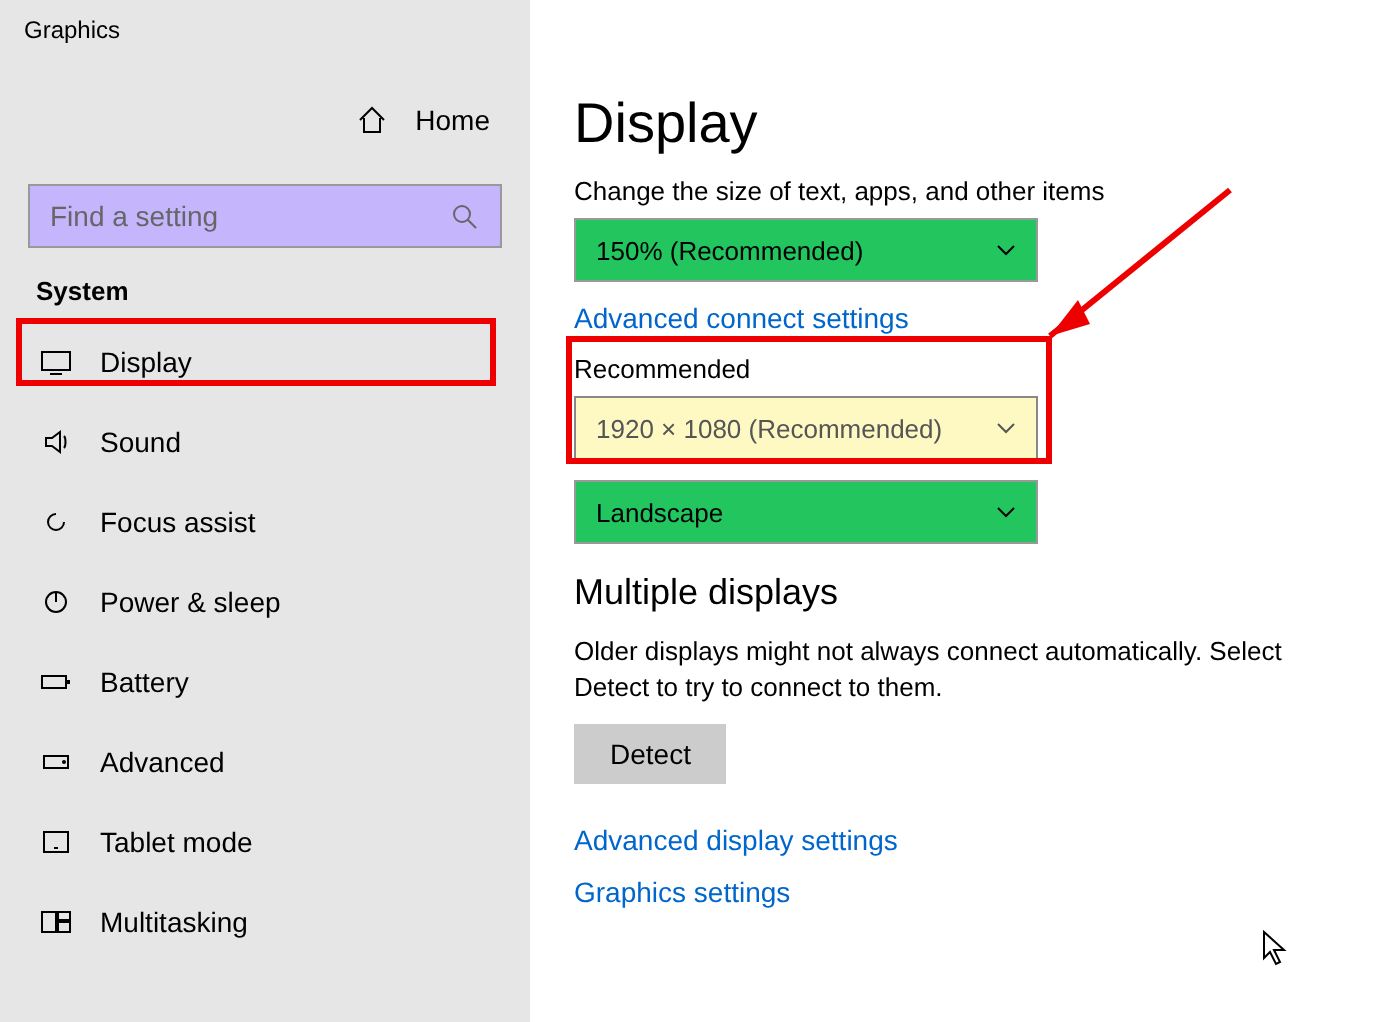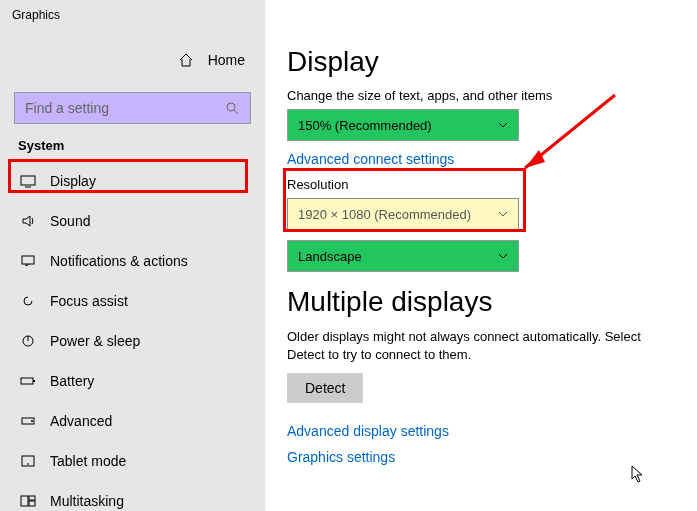--- a/index.html
+++ b/index.html
@@ -14,21 +14,21 @@
 .cat { font-weight:700; font-size:13px; padding:0 18px 8px 18px; }
 .nav { list-style:none; }
 .nav li { display:flex; align-items:center; gap:14px; height:40px; padding:0 20px; font-size:14px; cursor:default; }
 .redbox1 { position:absolute; border:3px solid #e00; pointer-events:none; }
 .content { position:absolute; top:0; left:265px; width:432px; height:511px; background:#fff; padding:46px 28px 20px 22px; overflow:hidden; }
 h1 { font-weight:300; font-size:28px; margin-bottom:10px; }
 .lbl { font-size:13px; margin:8px 0 6px 0; color:#000; }
 .dd { width:232px; height:32px; border:1px solid #999; background:#22c55e; display:flex; align-items:center; justify-content:space-between; padding:0 10px; font-size:13px; margin-bottom:10px; }
 .dd.hl { background:#fef9c3; border-color:#888; }
 .link { color:#0066cc; font-size:14px; margin:6px 0 10px 0; display:block; }
-h2 { font-weight:400; font-size:28px; margin:14px 0 10px 0; }
+h2 { font-weight:400; font-size:18px; margin:14px 0 10px 0; }
 .desc { font-size:13px; color:#000; line-height:1.35; margin-bottom:10px; }
 .btn2 { background:#ccc; border:none; padding:7px 18px; font-size:14px; margin-bottom:14px; }
 .arrow { position:absolute; pointer-events:none; }
 .icon { width:16px; height:16px; flex:0 0 16px; }
 .chev svg { width:10px; height:10px; }
 .cursor { position:absolute; }
 </style>
 </head>
 <body>
 
@@ -78,27 +78,20 @@
       </li>
     <li>
         <span class="icon"><svg viewBox="0 0 16 16">
             <path d="M3 6v4h3l4 3V3L6 6z" fill="none" stroke="#000"></path>
             <path d="M12 5c1 1 1 5 0 6" fill="none" stroke="#000"></path>
           </svg></span>
         <span>Sound</span>
       </li>
     <li>
         <span class="icon"><svg viewBox="0 0 16 16">
-            <rect x="2" y="3" width="12" height="8" fill="none" stroke="#000"></rect>
-            <path d="M6 11v2l3-2" fill="none" stroke="#000"></path>
-          </svg></span>
-        <span>Notifications &amp; actions</span>
-      </li>
-    <li>
-        <span class="icon"><svg viewBox="0 0 16 16">
             <path d="M12 8a4 4 0 1 1-4-4" fill="none" stroke="#000"></path>
           </svg></span>
         <span>Focus assist</span>
       </li>
     <li>
         <span class="icon"><svg viewBox="0 0 16 16">
             <circle cx="8" cy="8" r="5" fill="none" stroke="#000"></circle>
             <line x1="8" y1="3" x2="8" y2="8" stroke="#000"></line>
           </svg></span>
         <span>Power &amp; sleep</span>
@@ -138,21 +131,21 @@
 <div class="content">
   <h1>Display</h1>
   <div class="lbl">Change the size of text, apps, and other items</div>
   <div class="dd">
     <span>150% (Recommended)</span>
     <span class="chev"><svg viewBox="0 0 10 10">
           <path d="M1 3l4 4 4-4" fill="none" stroke="#000"></path>
         </svg></span>
   </div>
   <a class="link">Advanced connect settings</a>
-  <div class="lbl">Resolution</div>
+  <div class="lbl">Recommended</div>
   <div class="dd hl">
     <span style="color:#555">1920 × 1080 (Recommended)</span>
     <span class="chev"><svg viewBox="0 0 10 10">
           <path d="M1 3l4 4 4-4" fill="none" stroke="#555"></path>
         </svg></span>
   </div>
   <div class="dd">
     <span>Landscape</span>
     <span class="chev"><svg viewBox="0 0 10 10">
           <path d="M1 3l4 4 4-4" fill="none" stroke="#000"></path>

